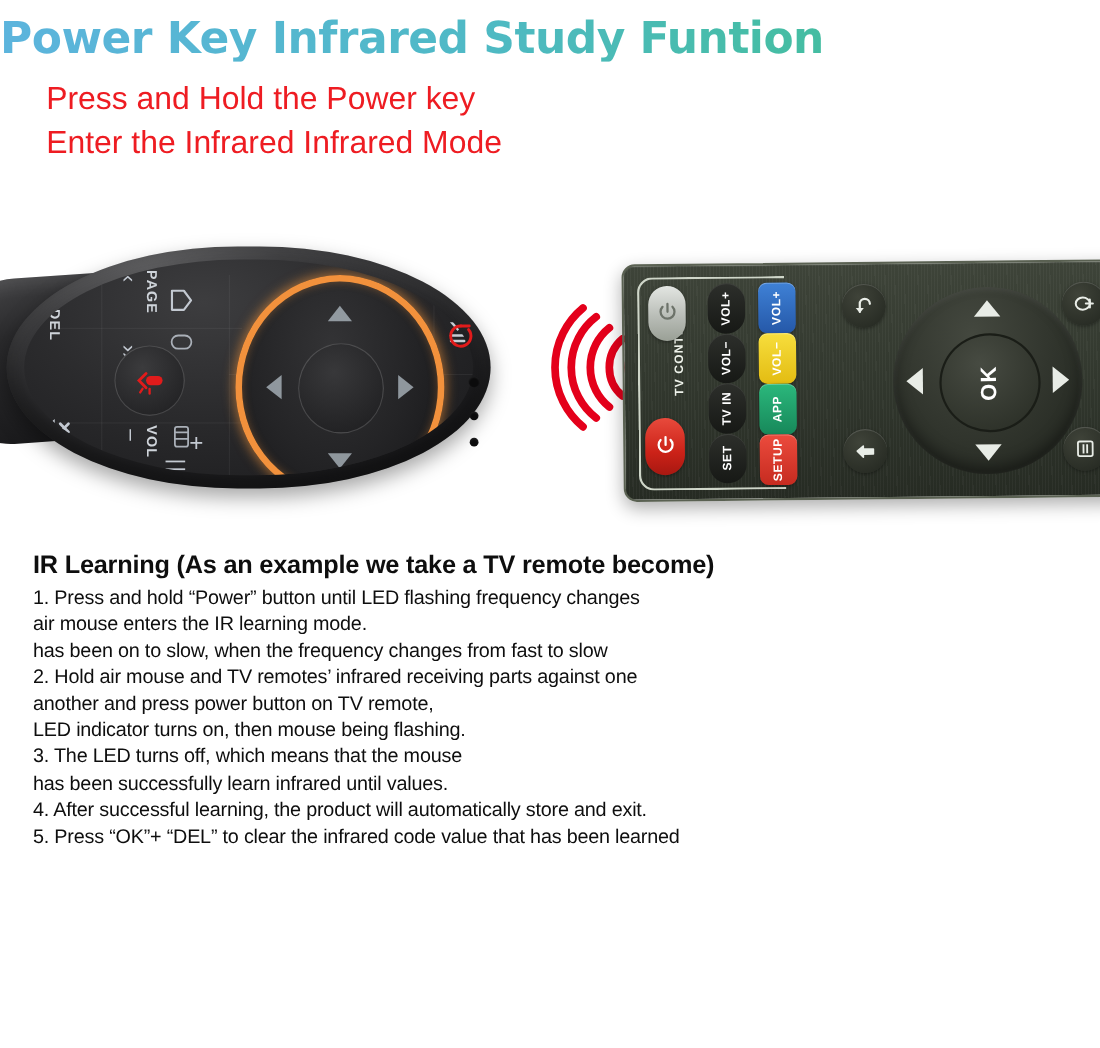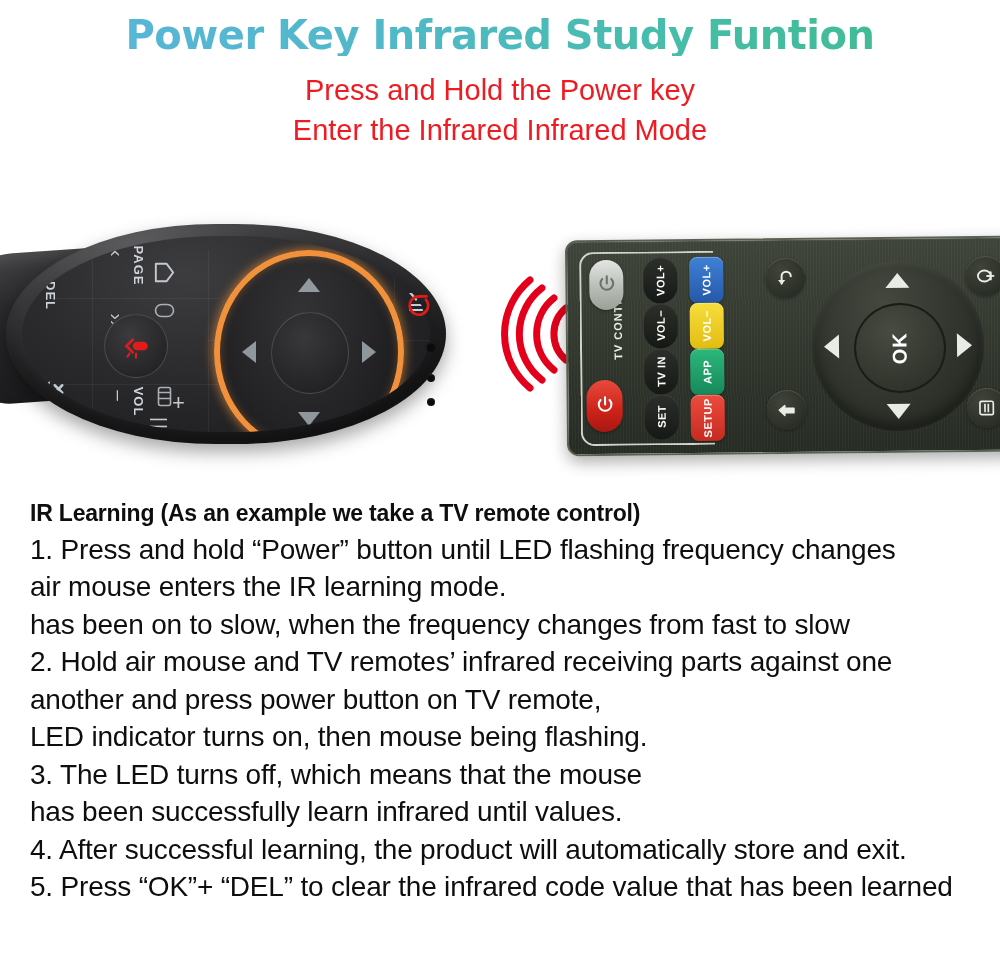--- a/index.html
+++ b/index.html
@@ -13,21 +13,21 @@
     position: relative;
     overflow: hidden;
     font-family: "Liberation Sans", sans-serif;
     color: #111;
   }
 
   
   #header {
     width: 1000px;
     padding-top: 14px;
-    text-align: center;
+    text-align: left;
   }
   #main-title {
     font-size: 40px;
     font-weight: 700;
     letter-spacing: -0.5px;
     line-height: 1.05;
     background-image: linear-gradient(90deg, #5cb4dd 0%, #4fb9c6 42%, #46bda6 70%, #3dba8b 100%);
     -webkit-background-clip: text;
     background-clip: text;
     color: transparent;
@@ -35,21 +35,21 @@
     margin: 0;
     font-family: "DejaVu Sans", sans-serif;
   }
   #subtitle-block {
     margin-top: 14px;
     color: #ee1c22;
     font-size: 29px;
     line-height: 1.38;
     font-family: "Liberation Sans", sans-serif;
   }
-  .subtitle-line { display: block; }
+  .subtitle-line { display: block; padding-left: 42px; }
 
   
   #photo-strip {
     position: absolute;
     top: 176px;
     left: 0;
     width: 1000px;
     height: 310px;
   }
 
@@ -444,21 +444,21 @@
     color: #0e0e0e;
   }
   #instr-heading {
     font-size: 23px;
     font-weight: 700;
     line-height: 1.34;
     margin: 0 0 2px 0;
     letter-spacing: -0.2px;
   }
   .instr-line {
-    font-size: 28px;
+    font-size: 18px;
     line-height: 1.34;
     letter-spacing: -0.2px;
     white-space: nowrap;
   }
 </style>
 </head>
 <body>
 
 <div id="header">
   <h1 id="main-title">Power Key Infrared Study Funtion</h1>
@@ -665,21 +665,21 @@
       <svg width="20" height="20" viewBox="0 0 24 24" fill="none" stroke="#e9ede7" stroke-width="2">
         <rect x="4" y="4" width="16" height="16" rx="2"></rect>
         <line x1="10" y1="7" x2="10" y2="17"></line>
         <line x1="14" y1="7" x2="14" y2="17"></line>
       </svg>
     </div>
   </div>
 </div>
 
 <div id="instructions">
-  <div id="instr-heading">IR Learning (As an example we take a TV remote control)</div>
+  <div id="instr-heading">IR Learning (As an example we take a TV remote become)</div>
   <div class="instr-line">1. Press and hold “Power” button until LED flashing frequency changes</div>
   <div class="instr-line">air mouse enters the IR learning mode.</div>
   <div class="instr-line">has been on to slow, when the frequency changes from fast to slow</div>
   <div class="instr-line">2. Hold air mouse and TV remotes’ infrared receiving parts against one</div>
   <div class="instr-line">another and press power button on TV remote,</div>
   <div class="instr-line">LED indicator turns on, then mouse being flashing.</div>
   <div class="instr-line">3. The LED turns off, which means that the mouse</div>
   <div class="instr-line">has been successfully learn infrared until values.</div>
   <div class="instr-line">4. After successful learning, the product will automatically store and exit.</div>
   <div class="instr-line">5. Press “OK”+ “DEL” to clear the infrared code value that has been learned</div>

